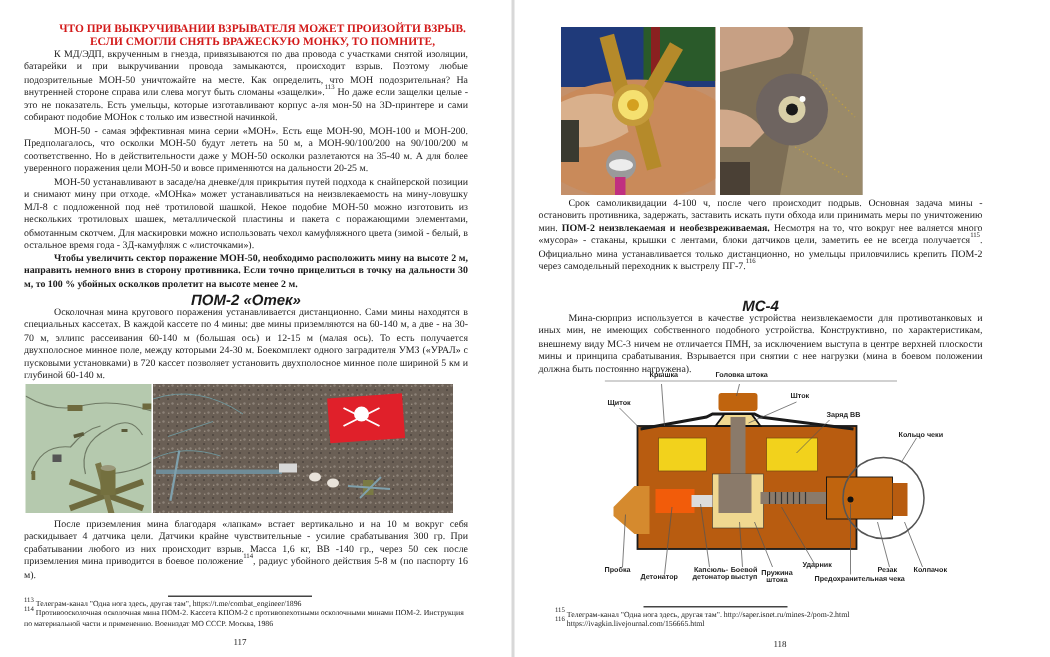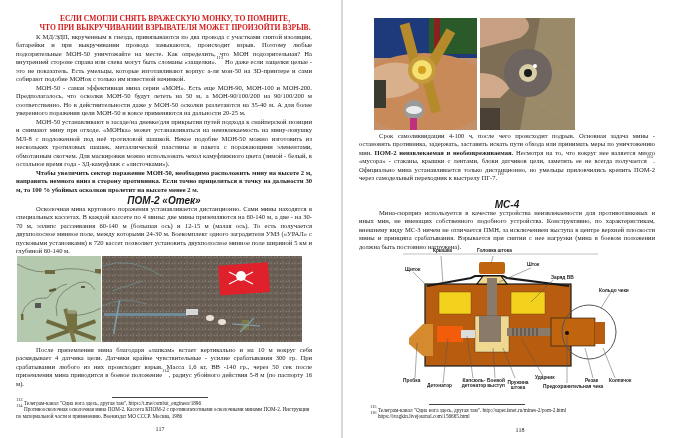--- a/index.html
+++ b/index.html
@@ -22,22 +22,22 @@
   sup { font-size:4.5px; vertical-align:top; line-height:0; }
   .img { position:absolute; overflow:hidden; }
   .label { position:absolute; font-family:"Liberation Sans", sans-serif; font-size:4.8px;
            font-weight:bold; color:#222; line-height:5.4px; text-align:center; white-space:nowrap; }
 </style>
 </head>
 <body>
 
 <div id="page-left" class="page">
   <div class="warn" style="top:14px;">
+    <div>ЧТО ПРИ ВЫКРУЧИВАНИИ ВЗРЫВАТЕЛЯ МОЖЕТ ПРОИЗОЙТИ ВЗРЫВ.</div>
     <div>ЕСЛИ СМОГЛИ СНЯТЬ ВРАЖЕСКУЮ МОНКУ, ТО ПОМНИТЕ,</div>
-    <div>ЧТО ПРИ ВЫКРУЧИВАНИИ ВЗРЫВАТЕЛЯ МОЖЕТ ПРОИЗОЙТИ ВЗРЫВ.</div>
   </div>
 
   <div class="p indent" style="left:16px; top:33px; width:296px;"><span>К МД/ЭДП, вкрученным в гнезда, привязываются по два провода с участками снятой изоляции, батарейки и при выкручивании провода замыкаются, происходит взрыв. Поэтому любые подозрительные МОН-50 уничтожайте на месте. Как определить, что МОН подозрительная? На внутренней стороне справа или слева могут быть сломаны «защелки».</span><sup>113</sup><span> Но даже если защелки целые - это не показатель. Есть умельцы, которые изготавливают корпус а-ля мон-50 на 3D-принтере и сами собирают подобие МОНок с только им известной начинкой.</span></div>
 
   <div class="p indent" style="left:16px; top:84px; width:296px;">МОН-50 - самая эффективная мина серии «МОН». Есть еще МОН-90, МОН-100 и МОН-200. Предполагалось, что осколки МОН-50 будут лететь на 50 м, а МОН-90/100/200 на 90/100/200 м соответственно. Но в действительности даже у МОН-50 осколки разлетаются на 35-40 м. А для более уверенного поражения цели МОН-50 и вовсе применяются на дальности 20-25 м.</div>
 
   <div class="p indent" style="left:16px; top:118px; width:296px;">МОН-50 устанавливают в засаде/на дневке/для прикрытия путей подхода к снайперской позиции и снимают мину при отходе. «МОНка» может устанавливаться на неизвлекаемость на мину-ловушку МЛ-8 с подложенной под неё тротиловой шашкой. Некое подобие МОН-50 можно изготовить из нескольких тротиловых шашек, металлической пластины и пакета с поражающими элементами, обмотанным скотчем. Для маскировки можно использовать чехол камуфляжного цвета (зимой - белый, в остальное время года - 3Д-камуфляж с «листочками»).</div>
 
   <div class="p indent bold" style="left:16px; top:169px; width:296px;">Чтобы увеличить сектор поражение МОН-50, необходимо расположить мину на высоте 2 м, направить немного вниз в сторону противника. Если точно прицелиться в точку на дальности 30 м, то 100 % убойных осколков пролетит на высоте менее 2 м.</div>
 

